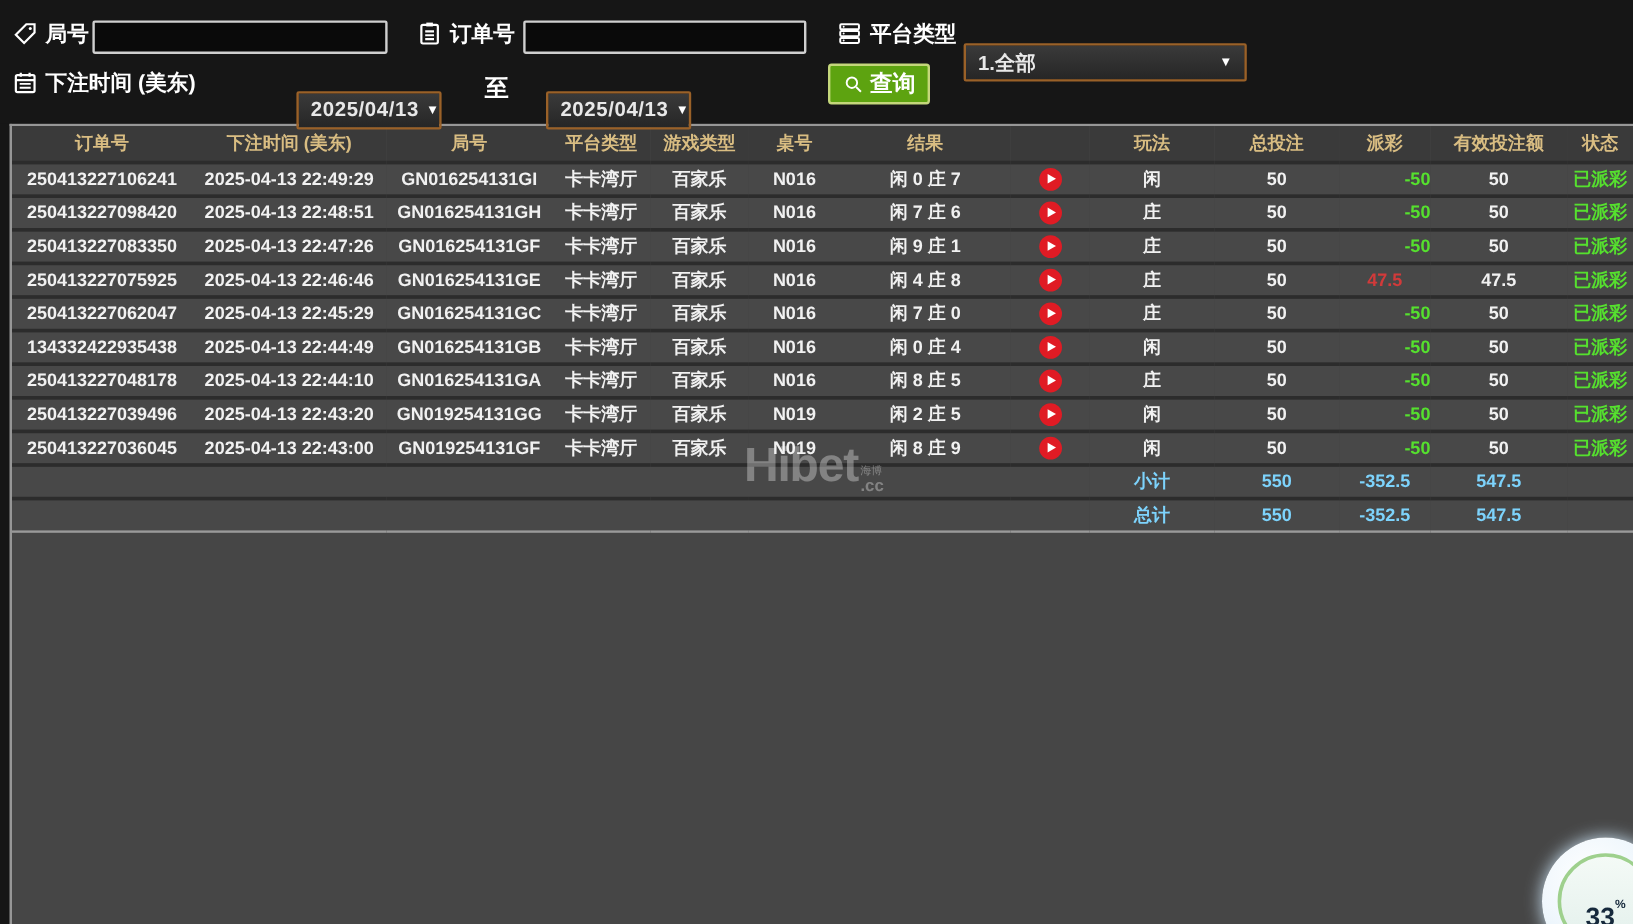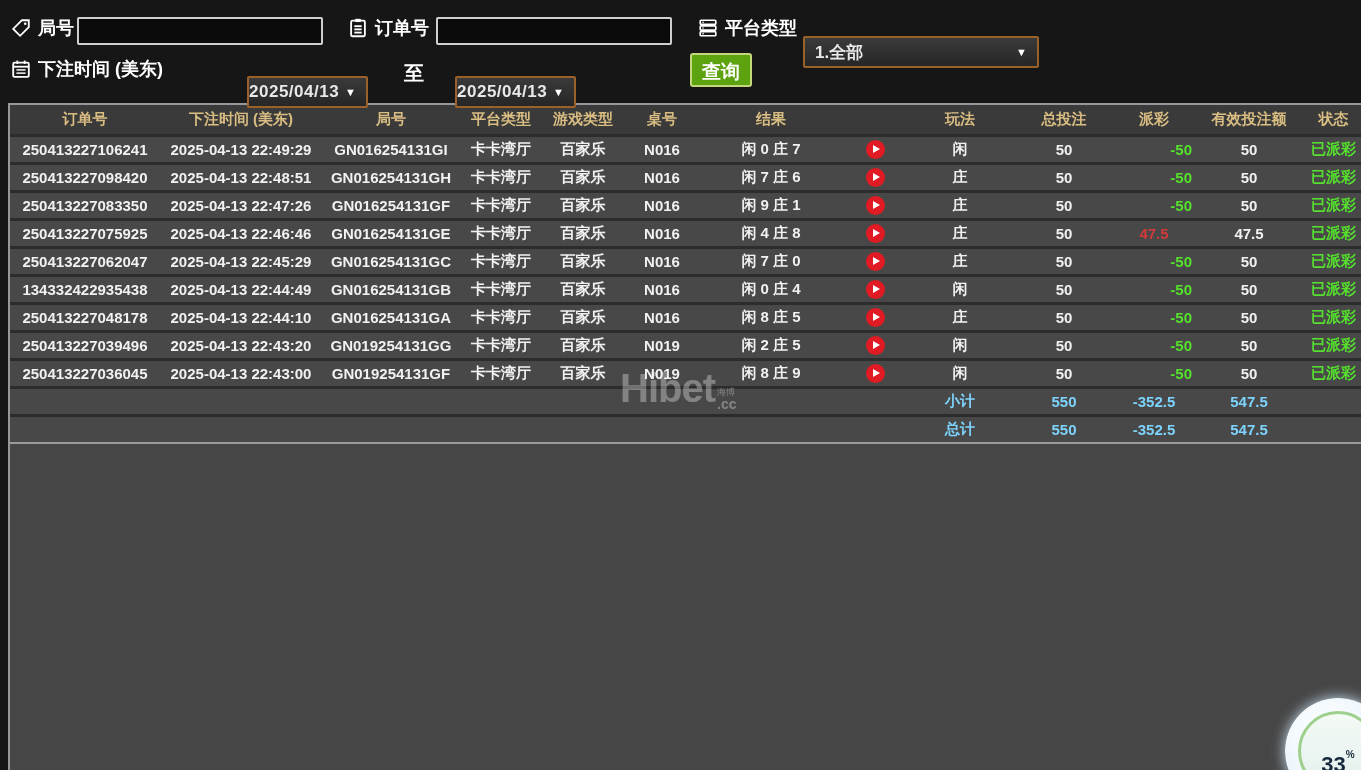--- a/index.html
+++ b/index.html
@@ -21,27 +21,27 @@
     height:28px; color:#fff; font-size:15px; padding:0 8px; outline:none;
   }
   .fakeselect {
     background:linear-gradient(#3a3a3a,#262626);
     border:2px solid #9a6128; border-radius:2px;
     display:flex; align-items:center; justify-content:space-between;
     color:#e8e8e8; font-weight:700; font-size:17px;
     padding:0 10px; cursor:pointer; height:32px;margin-top:21px;
   }
   .fakeselect .arrow { font-size:11px; color:#fff; margin-left:6px; }
-  .dateselect { justify-content:flex-end; }
+  .dateselect { justify-content:space-between; }
   .dateselect .dtext { letter-spacing:0.5px; }
   .searchbtn {
     background:#5da310; border:2px solid #c4d77b; border-radius:3px;
     color:#fff; font-weight:700; font-size:19px;
     display:flex; align-items:center; justify-content:center;
-    height:34px; padding:0 10px; cursor:pointer; gap:4px;flex-direction:column;
+    height:34px; padding:0 10px; cursor:pointer; gap:4px;
   }
   .searchbtn svg { width:19px; height:19px; }
   
   .panel {
     position:absolute; left:8px; top:103px; right:0; bottom:0;
     background:#464646;
     border-left:2px solid #979797; border-top:2px solid #979797;
   }
   table { border-collapse:collapse; table-layout:fixed; width:1351px; }
   thead th {

